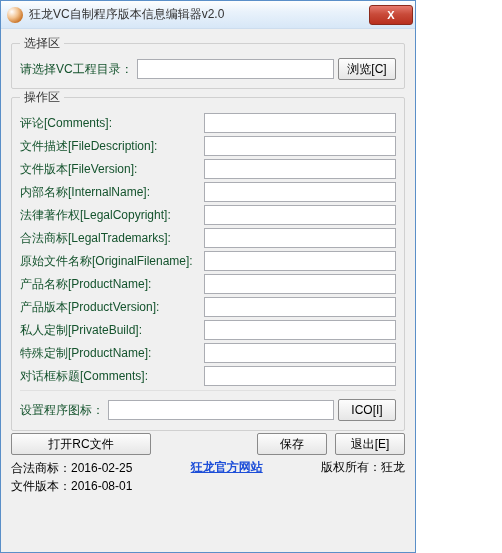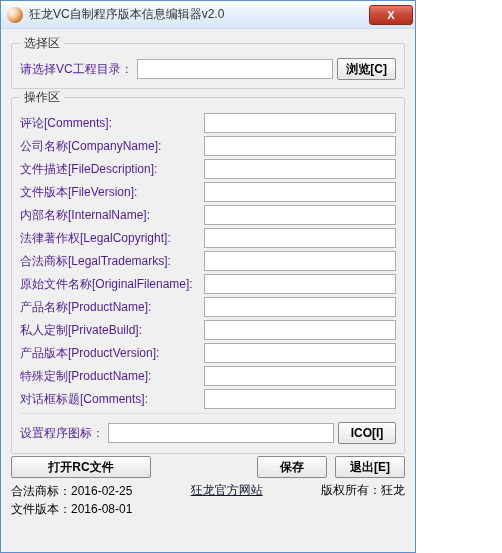--- a/index.html
+++ b/index.html
@@ -60,62 +60,61 @@
   }
   legend { padding: 0 4px; color: #333; }
   .row {
     display: flex;
     align-items: center;
     gap: 4px;
     margin: 2px 0;
   }
   .label {
     white-space: nowrap;
-    color: #4c1d95;
+    color: #14532d;
   }
   .input {
     flex: 1;
     height: 20px;
     border: 1px solid #abadb3;
     background: #fff;
     padding: 0 4px;
     font-size: 12px;
   }
   .btn {
     height: 22px;
     min-width: 58px;
     border: 1px solid #8a8a8a;
     background: linear-gradient(#fdfdfd, #e6e6e6);
     border-radius: 2px;
     cursor: pointer;
     font-family: inherit;
     font-size: 12px;
     padding: 0 8px;
-    font-weight: bold;
   }
   .ops .row { margin: 3px 0; }
   .ops .label { width: 180px; }
   .bottom-bar1, .bottom-bar2 {
     display: flex;
     align-items: center;
     gap: 8px;
     padding: 2px 0;
   }
   .bottom-bar1 { justify-content: space-between; }
   .btn-wide { min-width: 140px; }
   .btn-med { min-width: 70px; }
   .footer {
     display: flex;
     justify-content: space-between;
     align-items: flex-start;
     padding-top: 2px;
   }
   .footer-left { line-height: 1.5; }
   .footer-center { flex:1; text-align:center; }
-  .link { color: #0f172a; text-decoration: underline; cursor: pointer; }
+  .link { color: #1d4ed8; text-decoration: underline; cursor: pointer; font-weight: bold; }
   .footer-right { white-space: nowrap; }
 </style>
 </head>
 <body>
 
 <div class="window">
   <div class="titlebar">
     <div class="titlebar-icon"></div>
     <div class="titlebar-text">狂龙VC自制程序版本信息编辑器v2.0</div>
     <div class="close-btn">
@@ -135,24 +134,20 @@
     </fieldset>
 
     <fieldset class="ops">
       <legend>操作区</legend>
       <div id="ops-fields">
           <div class="row">
             <span class="label">评论[Comments]:</span>
             <input class="input" value="" style="">
           </div>
           <div class="row">
-            <span class="label">公司名称[CompanyName]:</span>
-            <input class="input" value="" style="">
-          </div>
-          <div class="row">
             <span class="label">文件描述[FileDescription]:</span>
             <input class="input" value="" style="">
           </div>
           <div class="row">
             <span class="label">文件版本[FileVersion]:</span>
             <input class="input" value="" style="">
           </div>
           <div class="row">
             <span class="label">内部名称[InternalName]:</span>
             <input class="input" value="" style="">
@@ -167,25 +162,25 @@
           </div>
           <div class="row">
             <span class="label">原始文件名称[OriginalFilename]:</span>
             <input class="input" value="" style="">
           </div>
           <div class="row">
             <span class="label">产品名称[ProductName]:</span>
             <input class="input" value="" style="">
           </div>
           <div class="row">
+            <span class="label">产品版本[ProductVersion]:</span>
+            <input class="input" value="" style="">
+          </div>
+          <div class="row">
             <span class="label">私人定制[PrivateBuild]:</span>
-            <input class="input" value="" style="">
-          </div>
-          <div class="row">
-            <span class="label">产品版本[ProductVersion]:</span>
             <input class="input" value="" style="">
           </div>
           <div class="row">
             <span class="label">特殊定制[ProductName]:</span>
             <input class="input" value="" style="">
           </div>
           <div class="row">
             <span class="label">对话框标题[Comments]:</span>
             <input class="input" value="" style="">
           </div>

